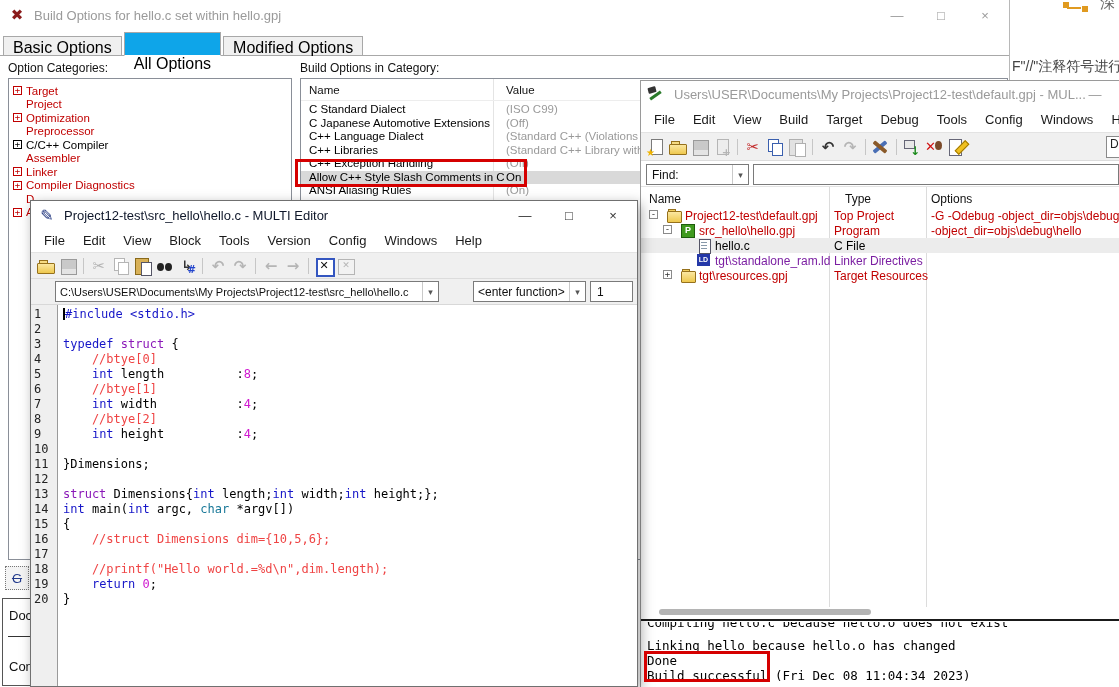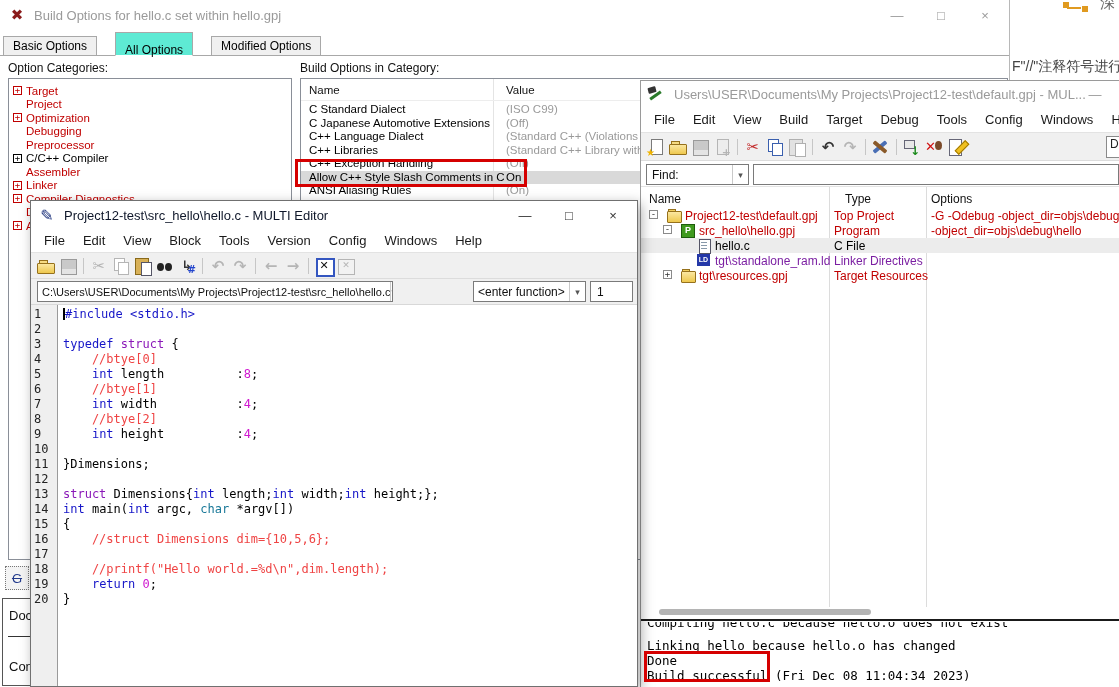--- a/index.html
+++ b/index.html
@@ -60,22 +60,22 @@
   .ic-mlogo::before{content:"✖";color:#8a1a1a;font-size:15px;font-weight:700}
   .ic-pen::before{content:"✎";color:#1a2f7a;font-size:16px}
   .ic-hammerlogo::before{content:"";position:absolute;left:3px;top:10px;width:13px;height:3px;background:#2a7a2a;transform:rotate(-35deg)}
   .ic-hammerlogo::after{content:"";position:absolute;left:2px;top:3px;width:8px;height:6px;background:#333;border-radius:1px;transform:rotate(-15deg)}
 
   
   #bo-win{left:0;top:0;width:1010px;height:687px;border-right:1px solid #b8b8b8;z-index:1}
   #bo-win .titlebar{height:30px}
   .tabline{position:absolute;left:0;top:55px;width:100%;height:1px;background:#a8a8a8;z-index:1}
   .tabbar{position:absolute;left:3px;top:32px;height:24px;display:flex;align-items:flex-end;z-index:2}
-  .tab{font-size:12px;padding:2px 9px 0;background:#f0f0f0;border:1px solid #a8a8a8;margin-right:18px;height:20px;color:#000;white-space:nowrap}
-  .tab.active{height:24px;background:#5eead4;border-bottom:1px solid #fff;padding-top:10px}
+  .tab{font-size:16px;padding:2px 9px 0;background:#f0f0f0;border:1px solid #a8a8a8;margin-right:2px;height:20px;color:#000;white-space:nowrap}
+  .tab.active{height:24px;background:#0ea5e9;border-bottom:1px solid #fff;padding-top:22px}
   .panel-label{position:absolute;font-size:12px;color:#111}
   #bo-cats{position:absolute;left:8px;top:78px;width:284px;height:482px;border:1px solid #8a8f98;background:#fff;overflow:hidden;padding-top:5px}
   .cat-row{display:flex;align-items:center;height:13.5px;font-size:11.5px;padding-left:4px;color:#c00000;white-space:nowrap}
   .cat-row.blk{color:#000}
   .cat-row.noexp{padding-left:17px}
   .expando{width:9px;height:9px;border:1px solid currentColor;background:#fff;font-size:9px;line-height:7px;text-align:center;margin-right:4px;flex:none;font-family:"DejaVu Sans Mono",monospace}
   #bo-opts{position:absolute;left:300px;top:78px;width:708px;height:482px;border:1px solid #8a8f98;background:#fff;overflow:hidden}
   .opt-h{position:absolute;top:5px;font-size:11.5px;color:#111}
   .opt-div{position:absolute;left:192px;top:0;bottom:0;width:1px;background:#e4e4e4}
   .opt-hline{position:absolute;left:0;right:0;top:21px;height:1px;background:#ededed}
@@ -122,21 +122,21 @@
   .out-clipwrap{position:absolute;left:6px;top:1px;height:13px;overflow:hidden}
   .out-clipwrap span{position:relative;top:-7px;white-space:nowrap}
 
   
   #ed-win{left:30px;top:200px;width:608px;height:487px;border:1px solid #707070;box-shadow:3px 4px 12px rgba(0,0,0,.35);z-index:3}
   #ed-win .titlebar{height:28px}
   #ed-menu{top:28px;height:24px}
   #ed-tools{top:52px;height:26px}
   #ed-comborow{position:absolute;left:0;right:0;top:78px;height:26px;background:#f0f0f0;border-bottom:1px solid #d8d8d8}
   .combo{position:absolute;top:2px;height:21px;border:1px solid #7a7a7a;background:#fff;display:flex;align-items:center;font-size:11px;padding-left:4px;color:#111;white-space:nowrap;overflow:hidden}
-  #ed-pathc{left:6px;width:356px}
+  #ed-pathc{left:24px;width:384px}
   #ed-fnc{left:442px;width:113px;font-size:12px}
   #ed-linec{left:559px;width:43px;padding-left:6px;font-size:12px}
   #ed-code{position:absolute;left:0;right:0;top:104px;bottom:0;background:#fff;overflow:hidden}
   .gutter{position:absolute;left:0;top:0;bottom:0;width:27px;background:#efefef;border-right:1px solid #9a9a9a}
   #ed-lines{position:absolute;left:0;top:2px;right:0}
   .cl{display:flex;height:15px;font-family:"DejaVu Sans Mono",monospace;font-size:12px;line-height:15px;white-space:pre}
   .ln{width:27px;flex:none;padding-left:3px;color:#222}
   .ct{padding-left:5px}
   .c-kw{color:#1616c8}.c-st{color:#8a18b8}.c-ch{color:#187898}.c-cm{color:#ef4444}.c-nm{color:#d018d0}.c-pl{color:#000}
   .cursor{display:inline-block;width:2px;height:12px;background:#000;vertical-align:-2px}
@@ -186,23 +186,20 @@
         <div class="cat-row">
           <span class="expando">+</span>
           <span>Target</span>
         </div>
         <div class="cat-row noexp">
           <span>Project</span>
         </div>
         <div class="cat-row">
           <span class="expando">+</span>
           <span>Optimization</span>
-        </div>
-        <div class="cat-row noexp">
-          <span>Debugging</span>
         </div>
         <div class="cat-row noexp">
           <span>Preprocessor</span>
         </div>
         <div class="cat-row blk">
           <span class="expando">+</span>
           <span>C/C++ Compiler</span>
         </div>
         <div class="cat-row noexp">
           <span>Assembler</span>

